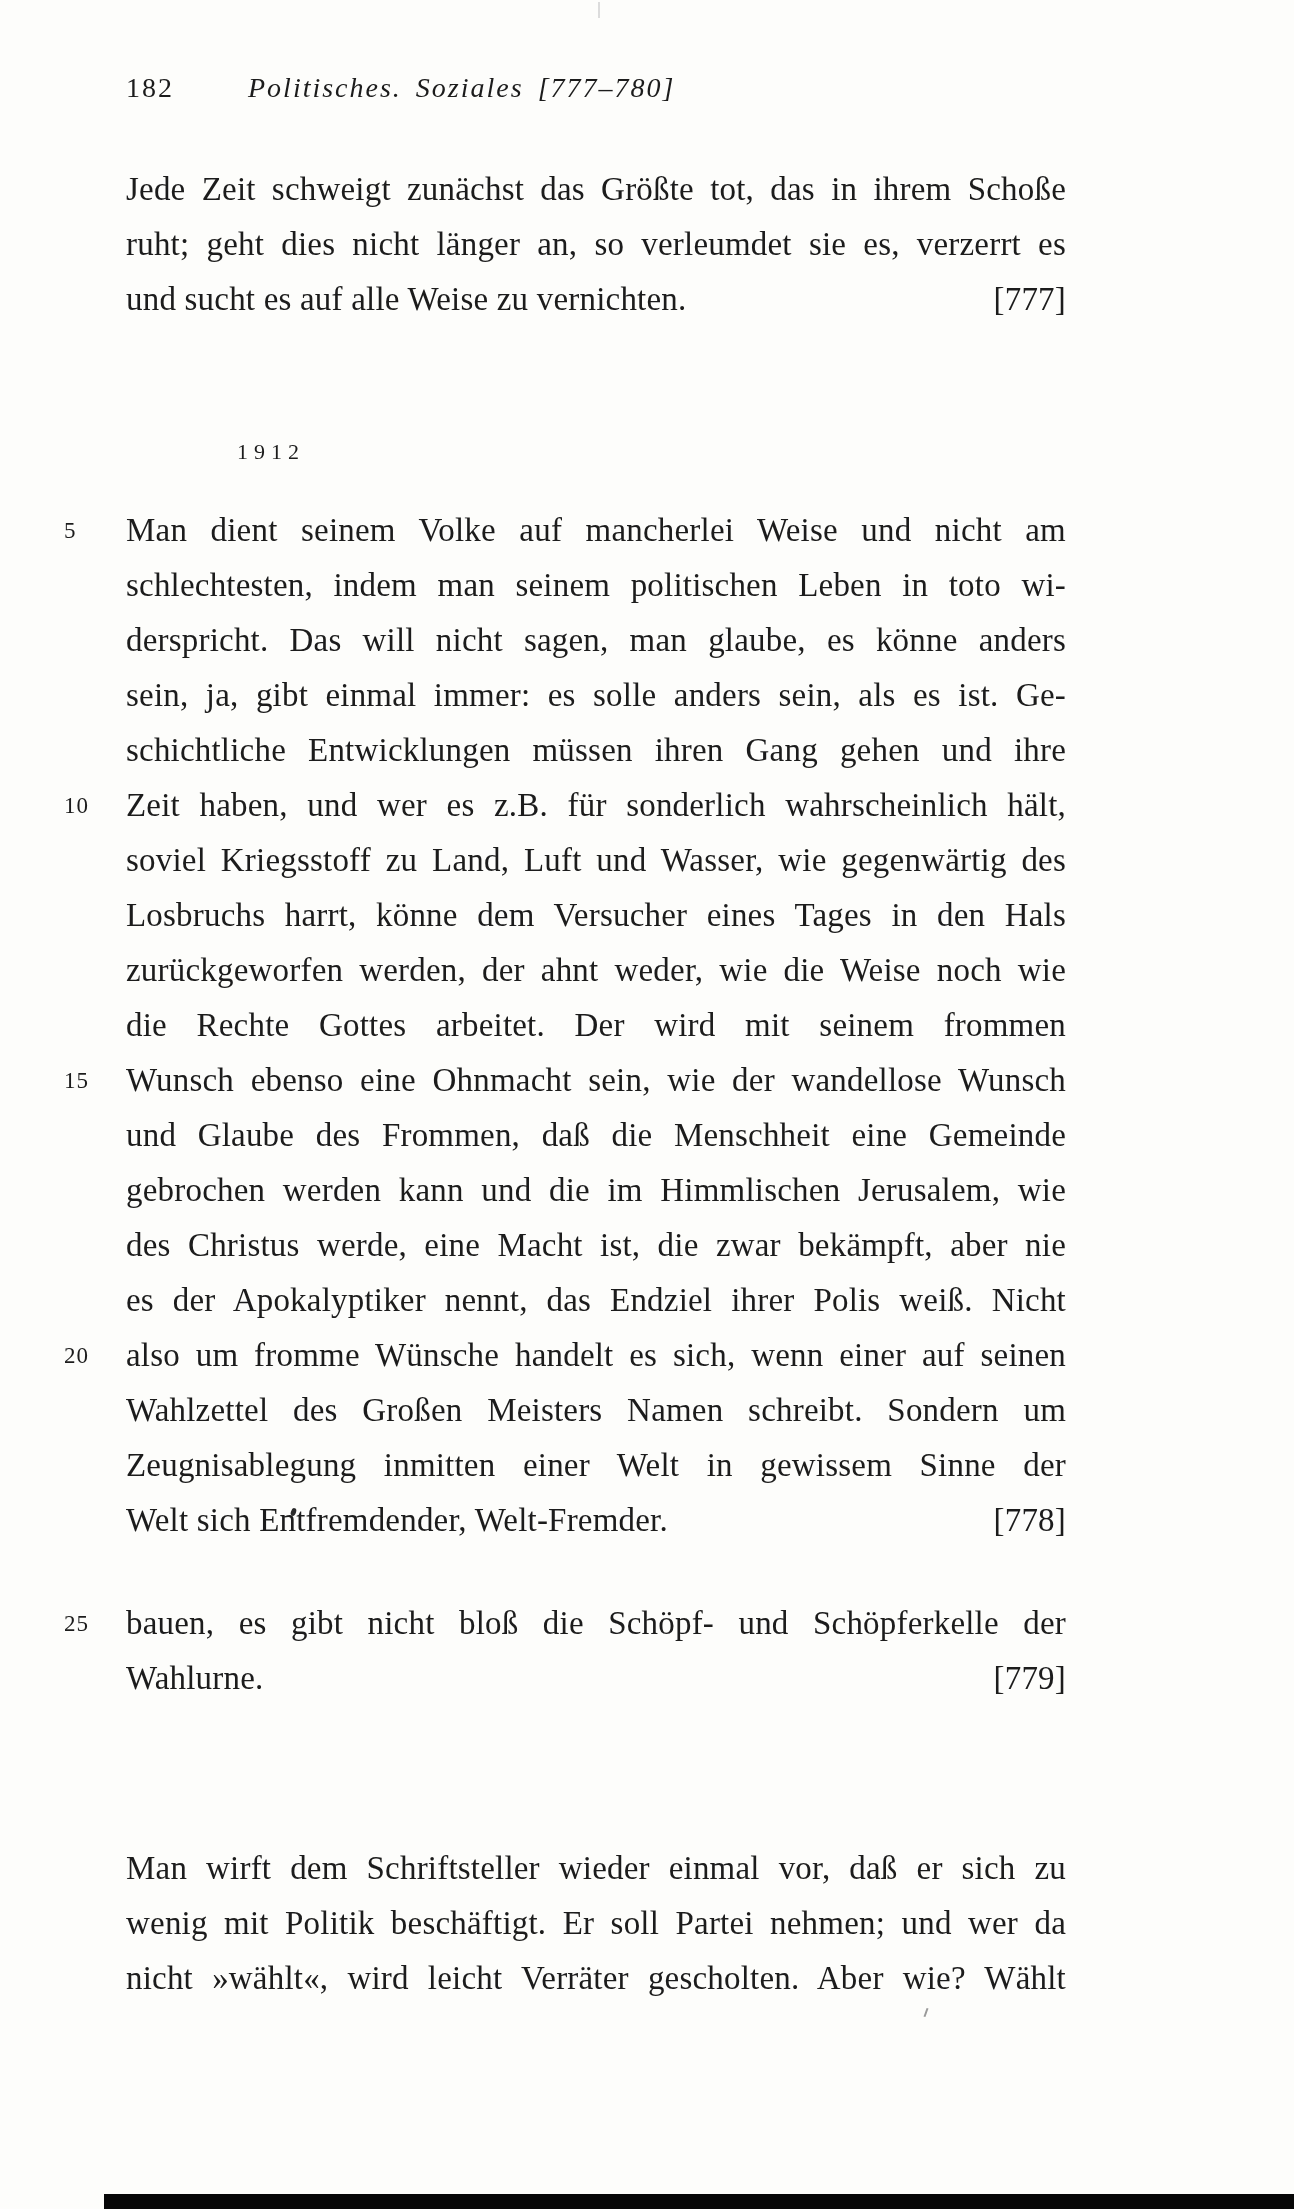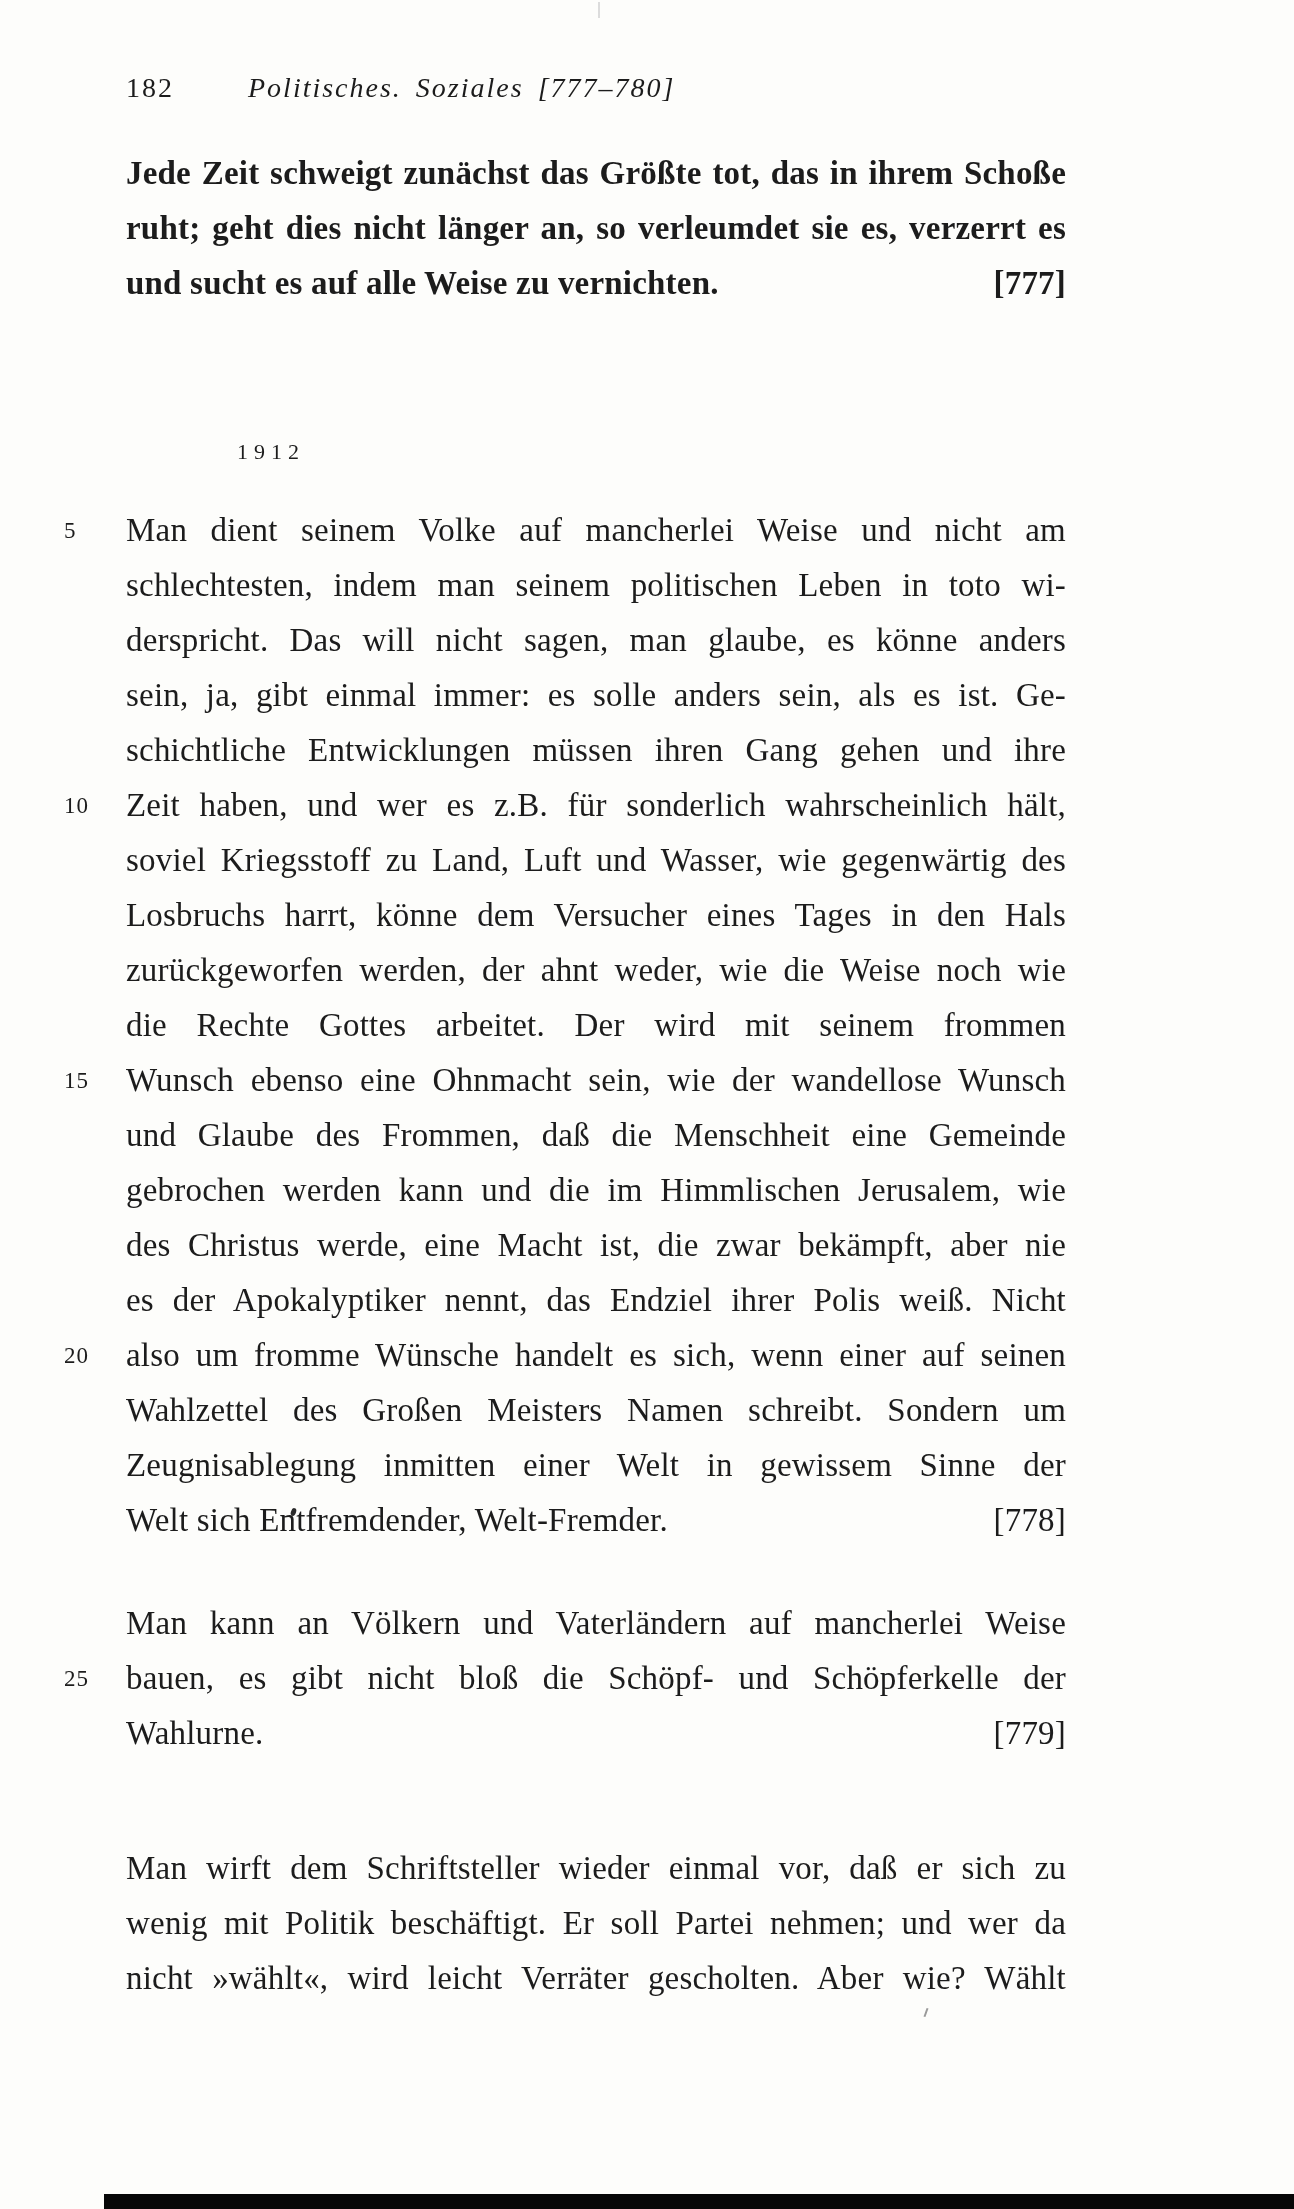--- a/index.html
+++ b/index.html
@@ -16,21 +16,21 @@
     position:absolute;top:70px;left:126px;width:940px;
     font-size:28px;line-height:36px;white-space:nowrap;
   }
   .pagenum{display:inline-block;letter-spacing:2px;}
   .runtitle{
     display:inline-block;margin-left:74px;
     font-style:italic;letter-spacing:2px;word-spacing:5px;
   }
   
   .block{position:absolute;left:126px;width:940px;}
-  .b0{top:146px;font-weight:bold;}
+  .b0{top:162px;}
   .b1{top:424px;}
   .b2{top:503px;}
   .b3{top:1596px;}
   .b4{top:1841px;}
   .heading{
     font-size:22px;line-height:55px;letter-spacing:6px;
     padding-left:111px;
   }
   .tline{
     position:relative;
@@ -107,21 +107,20 @@
         <div class="tline just"><span>es der Apokalyptiker nennt, das Endziel ihrer Polis weiß. Nicht</span></div>
         <div class="tline just"><span class="lineno">20</span><span>also um fromme Wünsche handelt es sich, wenn einer auf seinen</span></div>
         <div class="tline just"><span>Wahlzettel des Großen Meisters Namen schreibt. Sondern um</span></div>
         <div class="tline just"><span>Zeugnisablegung inmitten einer Welt in gewissem Sinne der</span></div>
         <div class="tline final">
           <span>Welt sich Entfremdender, Welt-Fremder.</span>
           <span class="citation">[778]</span>
         </div>
       </div>
       <div class="block b3">
-        <div class="tline just"><span>Man kann an Völkern und Vaterländern auf mancherlei Weise</span></div>
         <div class="tline just"><span class="lineno">25</span><span>bauen, es gibt nicht bloß die Schöpf- und Schöpferkelle der</span></div>
         <div class="tline final">
           <span>Wahlurne.</span>
           <span class="citation">[779]</span>
         </div>
       </div>
       <div class="block b4">
         <div class="tline just"><span>Man wirft dem Schriftsteller wieder einmal vor, daß er sich zu</span></div>
         <div class="tline just"><span>wenig mit Politik beschäftigt. Er soll Partei nehmen; und wer da</span></div>
         <div class="tline just"><span>nicht »wählt«, wird leicht Verräter gescholten. Aber wie? Wählt</span></div>

